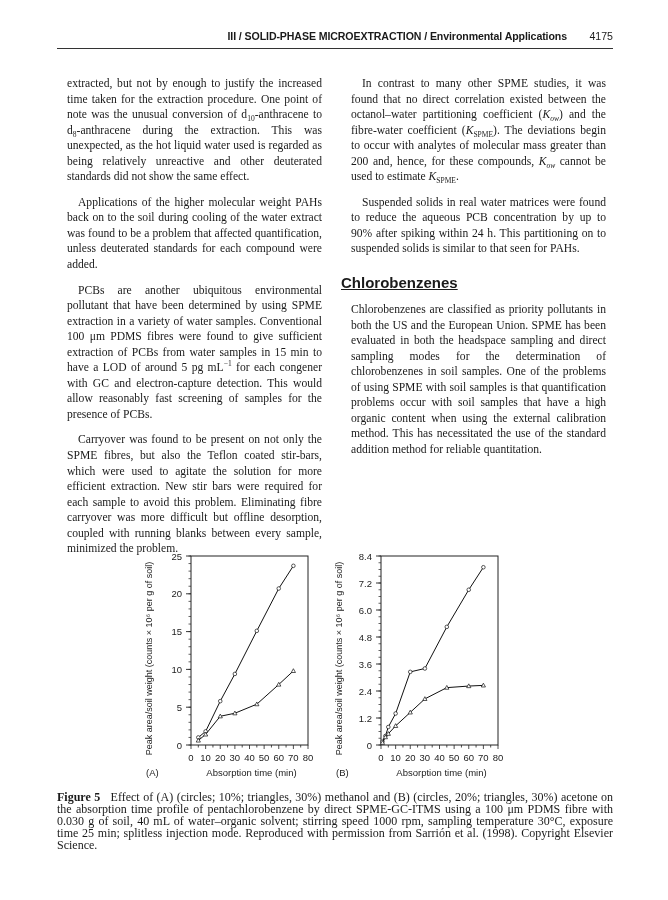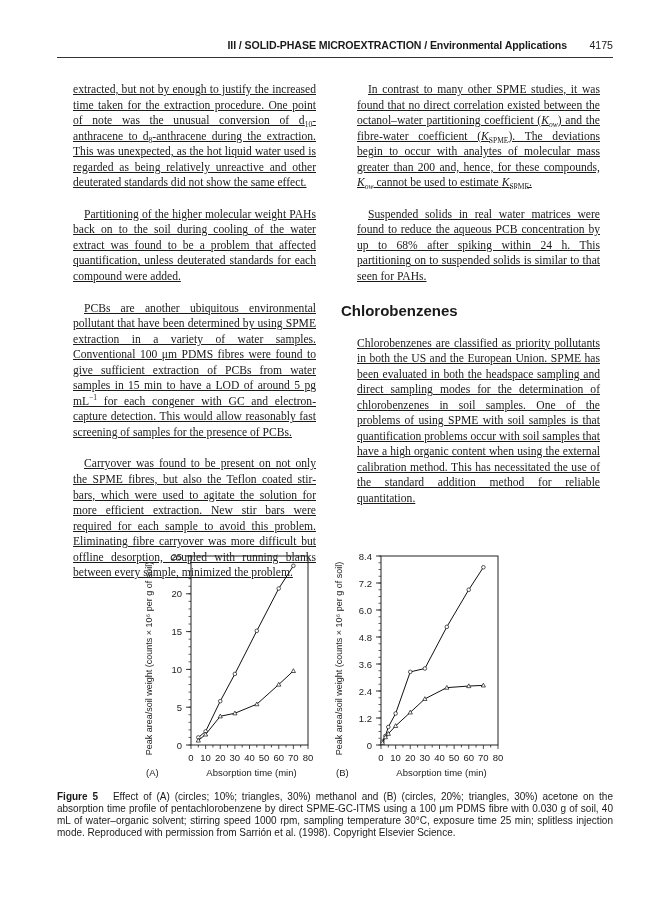--- a/index.html
+++ b/index.html
@@ -1,50 +1,50 @@
 <!DOCTYPE html>
 <html><head>
 <meta charset="utf-8">
 <style>
   html, body { margin: 0; padding: 0; background: #ffffff; }
   body { width: 668px; height: 900px; position: relative; overflow: hidden; font-family: "Liberation Serif", serif; color: #1a1a1a; }
-  .header { position: absolute; left: 57px; top: 37px; width: 556px; height: 20px; border-bottom: 1.5px solid #333; }
+  .header { position: absolute; left: 57px; top: 28px; width: 556px; height: 20px; border-bottom: 1.5px solid #333; }
   .header-title { position: absolute; right: 46px; top: 2px; font-family: "Liberation Sans", sans-serif; font-weight: bold; font-size: 10.6px; letter-spacing: -0.1px; }
   .header-page { position: absolute; right: 0; top: 2px; font-family: "Liberation Sans", sans-serif; font-size: 10.6px; text-align: right; }
   .col { position: absolute; top: 66px; width: 275px; font-size: 11.6px; line-height: 15.55px; text-align: justify; }
   .col-left { left: 57px; }
   .col-right { left: 341px; }
-  .col p { margin: 16px; text-indent: 0; text-decoration: underline; }
+  .col p { margin: 10px; text-indent: 0; }
   .col p.ind { text-indent: 11px; }
-  .section-heading { font-family: "Liberation Sans", sans-serif; font-weight: bold; font-size: 15px; margin: 17px 0 9px 0; line-height: 18px; }
+  .section-heading { font-family: "Liberation Sans", sans-serif; font-weight: bold; font-size: 15px; margin: 17px 0 9px 0; line-height: 18px; text-decoration: underline; }
   sub, sup { font-size: 7.5px; line-height: 0; }
   .charts { position: absolute; left: 140px; top: 540px; width: 400px; height: 245px; }
   .chart { position: absolute; top: 0; }
   .chart svg { overflow: visible; }
-  .caption { position: absolute; left: 57px; top: 791px; width: 556px; font-family: Liberation Sans, sans-serif; font-size: 10px; line-height: 12.1px; text-align: justify; }
+  .caption { position: absolute; left: 57px; top: 791px; width: 556px; font-family: Liberation Serif, serif; font-size: 12px; line-height: 12.1px; text-align: justify; }
   .caption b { font-weight: bold; }
 </style>
 </head>
 <body>
 
 <div class="header">
   <span class="header-title">III / SOLID-PHASE MICROEXTRACTION / Environmental Applications</span>
   <span class="header-page">4175</span>
 </div>
 
 <div class="col col-left">
   <p><span>extracted, but not by enough to justify the increased time taken for the extraction procedure. One point of note was the unusual conversion of d</span><sub>10</sub><span>-anthracene to d</span><sub>8</sub><span>-anthracene during the extraction. This was unexpected, as the hot liquid water used is regarded as being relatively unreactive and other deuterated standards did not show the same effect.</span></p>
-  <p class="ind">Partitioning of the higher molecular weight PAHs back on to the soil during cooling of the water extract was found to be a problem that affected quantification, unless deuterated standards for each compound were added.</p>
+  <p class="ind">Applications of the higher molecular weight PAHs back on to the soil during cooling of the water extract was found to be a problem that affected quantification, unless deuterated standards for each compound were added.</p>
   <p class="ind"><span>PCBs are another ubiquitous environmental pollutant that have been determined by using SPME extraction in a variety of water samples. Conventional 100 μm PDMS fibres were found to give sufficient extraction of PCBs from water samples in 15 min to have a LOD of around 5 pg mL</span><sup>−1</sup><span> for each congener with GC and electron-capture detection. This would allow reasonably fast screening of samples for the presence of PCBs.</span></p>
   <p class="ind">Carryover was found to be present on not only the SPME fibres, but also the Teflon coated stir-bars, which were used to agitate the solution for more efficient extraction. New stir bars were required for each sample to avoid this problem. Eliminating fibre carryover was more difficult but offline desorption, coupled with running blanks between every sample, minimized the problem.</p>
 </div>
 
 <div class="col col-right">
   <p class="ind"><span>In contrast to many other SPME studies, it was found that no direct correlation existed between the octanol–water partitioning coefficient (</span><i>K</i><sub><i>ow</i></sub><span>) and the fibre-water coefficient (</span><i>K</i><sub>SPME</sub><span>). The deviations begin to occur with analytes of molecular mass greater than 200 and, hence, for these compounds, </span><i>K</i><sub><i>ow</i></sub><span> cannot be used to estimate </span><i>K</i><sub>SPME</sub><span>.</span></p>
-  <p class="ind">Suspended solids in real water matrices were found to reduce the aqueous PCB concentration by up to 68% after spiking within 24 h. This partitioning on to suspended solids is similar to that seen for PAHs.</p>
+  <p class="ind">Suspended solids in real water matrices were found to reduce the aqueous PCB concentration by up to 90% after spiking within 24 h. This partitioning on to suspended solids is similar to that seen for PAHs.</p>
   <div class="section-heading">Chlorobenzenes</div>
   <p>Chlorobenzenes are classified as priority pollutants in both the US and the European Union. SPME has been evaluated in both the headspace sampling and direct sampling modes for the determination of chlorobenzenes in soil samples. One of the problems of using SPME with soil samples is that quantification problems occur with soil samples that have a high organic content when using the external calibration method. This has necessitated the use of the standard addition method for reliable quantitation.</p>
 </div>
 
 <div class="charts">
   <div class="chart" id="chartA" style="left:0;"><svg width="190" height="245" viewBox="0 0 190 245">
         <rect x="51" y="16" width="117" height="189" fill="none" stroke="#222" stroke-width="1"></rect>
         <line x1="51" y1="205" x2="51" y2="209" stroke="#222" stroke-width="0.8"></line>
         <line x1="58.3125" y1="205" x2="58.3125" y2="207.5" stroke="#222" stroke-width="0.8"></line>
         <line x1="65.625" y1="205" x2="65.625" y2="209" stroke="#222" stroke-width="0.8"></line>

